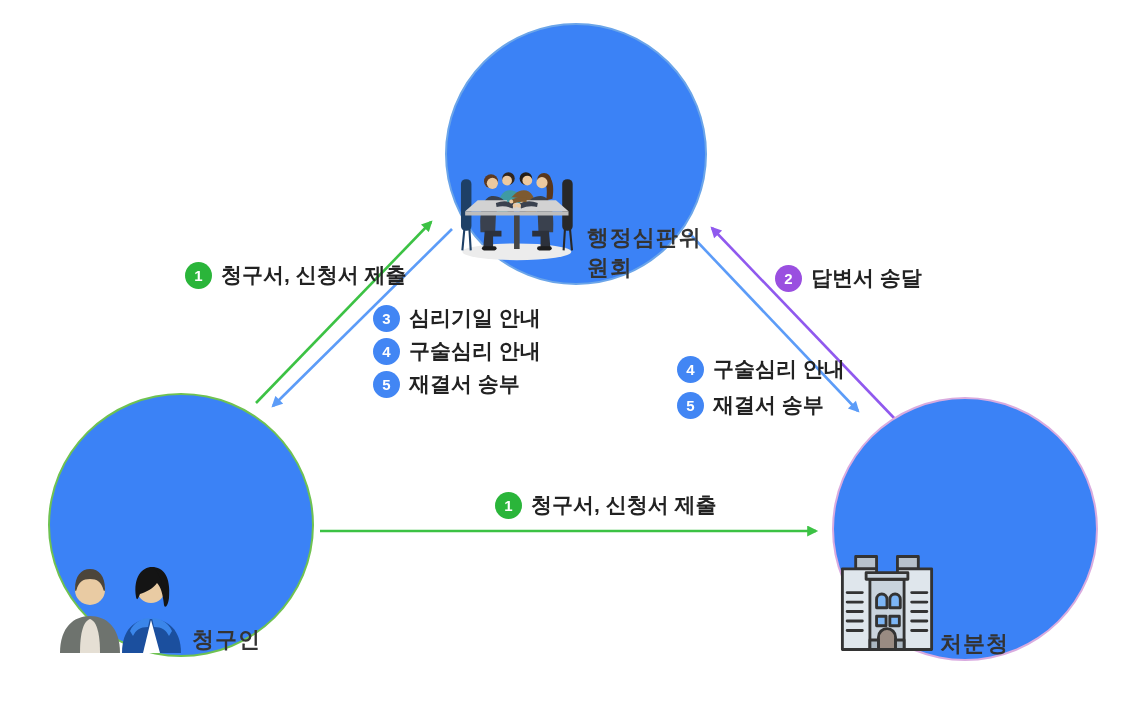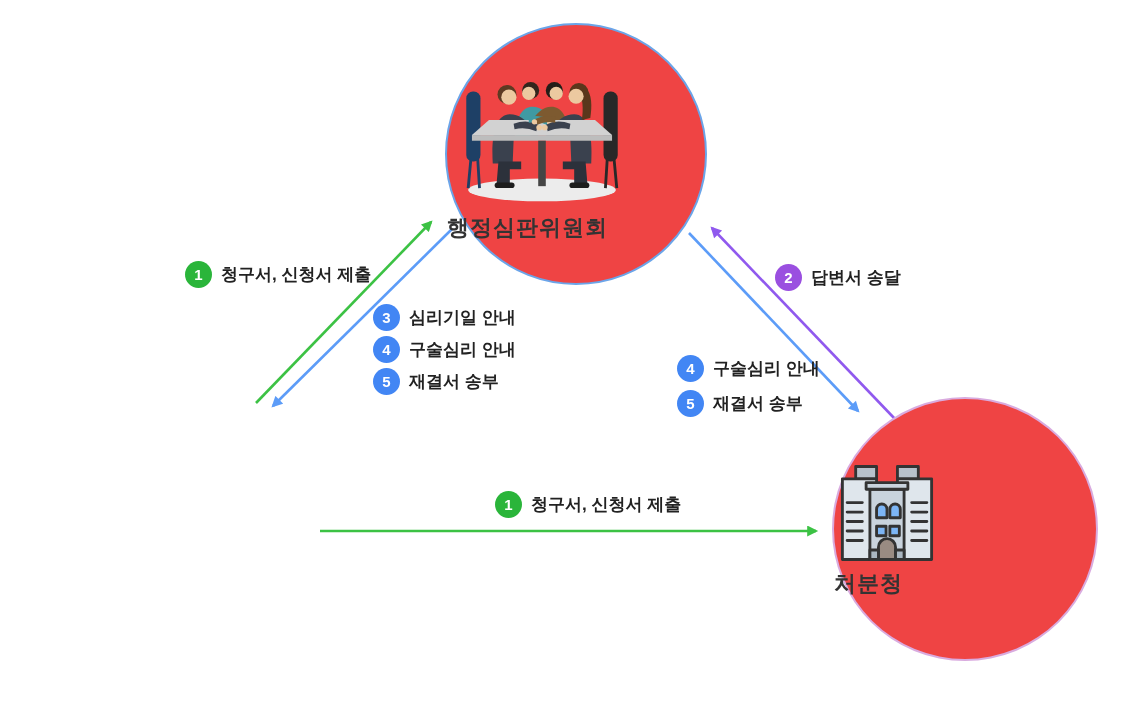--- a/index.html
+++ b/index.html
@@ -3,40 +3,40 @@
 <meta charset="utf-8">
 <style>
   html,body{margin:0;padding:0;background:#fff;}
   body{font-family:"Liberation Sans","DejaVu Sans",sans-serif;}
   .canvas{position:relative;width:1145px;height:701px;background:#fff;overflow:hidden;}
   .edges-svg{position:absolute;left:0;top:0;z-index:1;}
   .l-green{stroke:var(--green-line);stroke-width:2.6;}
   .l-blue{stroke:var(--blue-line);stroke-width:2.6;}
   .l-purple{stroke:var(--purple-line);stroke-width:2.6;}
   .f-green{fill:var(--green-line);} .f-blue{fill:var(--blue-line);} .f-purple{fill:var(--purple-line);}
-  .node{position:absolute;border-radius:50%;background:#ef4444;display:flex;flex-direction:column;
-        align-items:flex-start;justify-content:flex-start;z-index:2;box-sizing:border-box;}
+  .node{position:absolute;border-radius:50%;background:#3b82f6;display:flex;flex-direction:row;
+        align-items:flex-end;justify-content:flex-start;z-index:2;box-sizing:border-box;}
   .node-committee{left:445px;top:23px;width:262px;height:262px;border:2px solid var(--circle-blue);padding-top:40px;}
   .node-claimant{left:48px;top:393px;width:266px;height:264px;border:2px solid var(--circle-green);padding-top:58px;}
   .node-agency{left:832px;top:397px;width:266px;height:264px;border:2px solid var(--circle-pink);padding-top:58px;}
   .node-label{font-size:22px;font-weight:700;color:var(--node-text);letter-spacing:1px;}
   .node-committee .node-label{margin-top:6px;}
   .node-claimant .node-label{margin-top:18px;}
   .node-agency .node-label{margin-top:0;}
   .steps{position:absolute;display:flex;flex-direction:column;z-index:3;}
   .steps-a{left:185px;top:261px;}
   .steps-b{left:373px;top:304px;gap:5px;}
   .steps-c{left:775px;top:264px;}
   .steps-d{left:677px;top:355px;gap:8px;}
   .steps-e{left:495px;top:491px;}
   .step{display:flex;align-items:center;gap:9px;}
   .badge{width:27px;height:27px;border-radius:50%;display:flex;align-items:center;justify-content:center;
          color:#fff;font-size:15px;font-weight:700;flex:0 0 auto;}
   .bg-green{background:var(--green);} .bg-blue{background:var(--blue);} .bg-purple{background:var(--purple);}
-  .step-text{font-size:17px;font-weight:600;color:var(--label-text);white-space:nowrap;}
+  .step-text{font-size:21px;font-weight:600;color:var(--label-text);white-space:nowrap;}
 </style>
 </head>
 <body>
 
 <div class="canvas">
 
   <svg class="edges-svg" width="1145" height="701" viewBox="0 0 1145 701">
     <defs>
       <marker id="ah-green" viewBox="0 0 10 10" refX="8" refY="5" markerWidth="13" markerHeight="11" orient="auto" markerUnits="userSpaceOnUse">
         <path d="M0 0 L10 5 L0 10 Z" class="f-green"></path>
@@ -95,20 +95,38 @@
       <path d="M86 55 q11 -3 21 2 l-2 6 q-9 -4 -19 -2 z" fill="#3f9aa3"></path>
         <circle cx="108" cy="60" r="2.8" fill="#ecc9a0"></circle>
       <path d="M130 62 q-14 -5 -26 1 l2 7 q12 -5 23 -2 z" fill="#3a414e"></path>
         <circle cx="103" cy="66" r="3" fill="#ecc9a0"></circle>
       <path d="M114 55 q-11 -3 -21 2 l2 6 q9 -4 19 -2 z" fill="#7d5a30"></path>
         <circle cx="92" cy="60" r="2.8" fill="#ecc9a0"></circle>
     </svg>
     <div class="node-label">행정심판위원회</div>
   </div>
 
+  <div class="node node-claimant">
+    <svg width="142" height="100" viewBox="0 0 142 100">
+
+      <path d="M10 98 C10 72 24 61 40 61 C56 61 70 72 70 98 Z" fill="#6e736e"></path>
+      <path d="M30 98 C30 76 34 66 40 64 C46 66 50 76 50 98 Z" fill="#e5dfd4"></path>
+      <circle cx="40" cy="35" r="15" fill="#e9cba3"></circle>
+      <path d="M25 34 C25 21 31 14 40 14 C49 14 55 21 55 34 C55 36 54 37 53.5 35 C51.5 27 47 24 40 24 C33 24 28.5 27 26.5 35 C26 37 25 36 25 34 Z" fill="#4c453a"></path>
+
+      <path d="M72 98 C72 75 84 64 101 64 C118 64 131 75 131 98 Z" fill="#1b4f9e"></path>
+      <path d="M93 98 L101 65 L110 98 Z" fill="#ffffff"></path>
+      <path d="M80 76 C84 67 92 63 100 63 L98 72 C90 72 86 75 83 81 Z" fill="#3b86ea"></path>
+      <path d="M122 76 C118 67 110 63 102 63 L104 72 C112 72 116 75 119 81 Z" fill="#3b86ea"></path>
+      <circle cx="101" cy="34" r="14" fill="#e9cba3"></circle>
+      <path d="M86 42 C83 22 92 12 102 12 C113 12 121 21 119 43 C118 51 115 54 114 50 C113 40 111 32 107 28 C104 33 96 37 90 39 C88 44 87 46 86 42 Z" fill="#141414"></path>
+      <path d="M104 14 C112 16 117 24 117 34 L112 30 C111 23 108 17 104 14 Z" fill="#141414"></path>
+    </svg>
+    <div class="node-label">청구인</div>
+  </div>
 
   <div class="node node-agency">
     <svg width="106" height="112" viewBox="0 0 110 118">
       <g stroke="#333333" stroke-width="3" stroke-linejoin="round" stroke-linecap="round">
         <rect x="22" y="10" width="22" height="13" fill="#b7c1cb"></rect>
         <rect x="66" y="10" width="22" height="13" fill="#b7c1cb"></rect>
         <rect x="8" y="23" width="36" height="85" fill="#dfe6ec"></rect>
         <rect x="66" y="23" width="36" height="85" fill="#dfe6ec"></rect>
         <path d="M13 48 h16 M13 58 h16 M13 68 h16 M13 78 h16 M13 88 h16" fill="none"></path>
         <path d="M81 48 h16 M81 58 h16 M81 68 h16 M81 78 h16 M81 88 h16" fill="none"></path>

